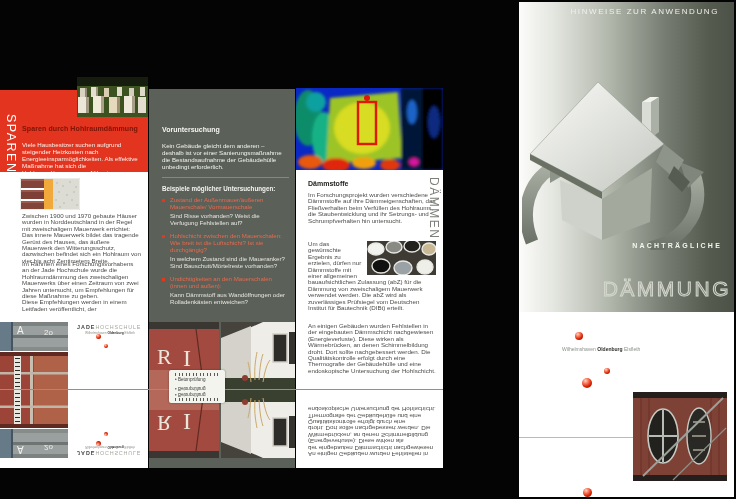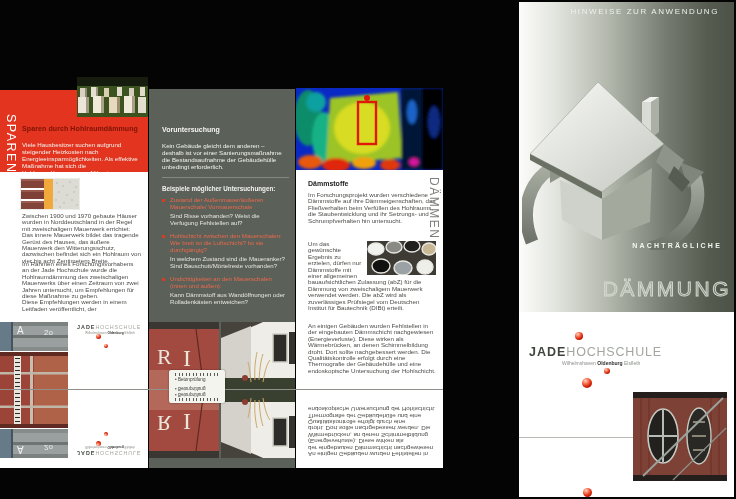--- a/index.html
+++ b/index.html
@@ -424,23 +424,20 @@
           <polygon points="142,74 162,90 152,108 134,92" fill="#8f948a"></polygon>
           <polygon points="152,96 168,112 160,122 146,108" fill="#565c52"></polygon>
         </svg>
       </div>
 
       <div class="abs kicker right-al" style="left:0;top:240px;width:203px;">NACHTRÄGLICHE</div>
       <div class="abs cover-title right-al" style="left:0;top:276px;width:212px;">DÄMMUNG</div>
     </div>
 
     <div class="abs" style="left:10px;top:343px;">
-      <div style="font-size:12.5px;white-space:nowrap;">
-        <span class="jade-b">JADE</span><span class="jade-l">HOCHSCHULE</span>
-      </div>
       <div class="jade-sub" style="font-size:5px;margin-top:1px;margin-left:33px;white-space:nowrap;">
         <span>Wilhelmshaven</span>
         <b>Oldenburg</b>
         <span>Elsfleth</span>
       </div>
     </div>
 
     <div class="sphere" style="left:56px;top:330px;width:8px;height:8px;"></div>
     <div class="sphere" style="left:85px;top:366px;width:6px;height:6px;"></div>
     <div class="sphere" style="left:63px;top:376px;width:10px;height:10px;"></div>

